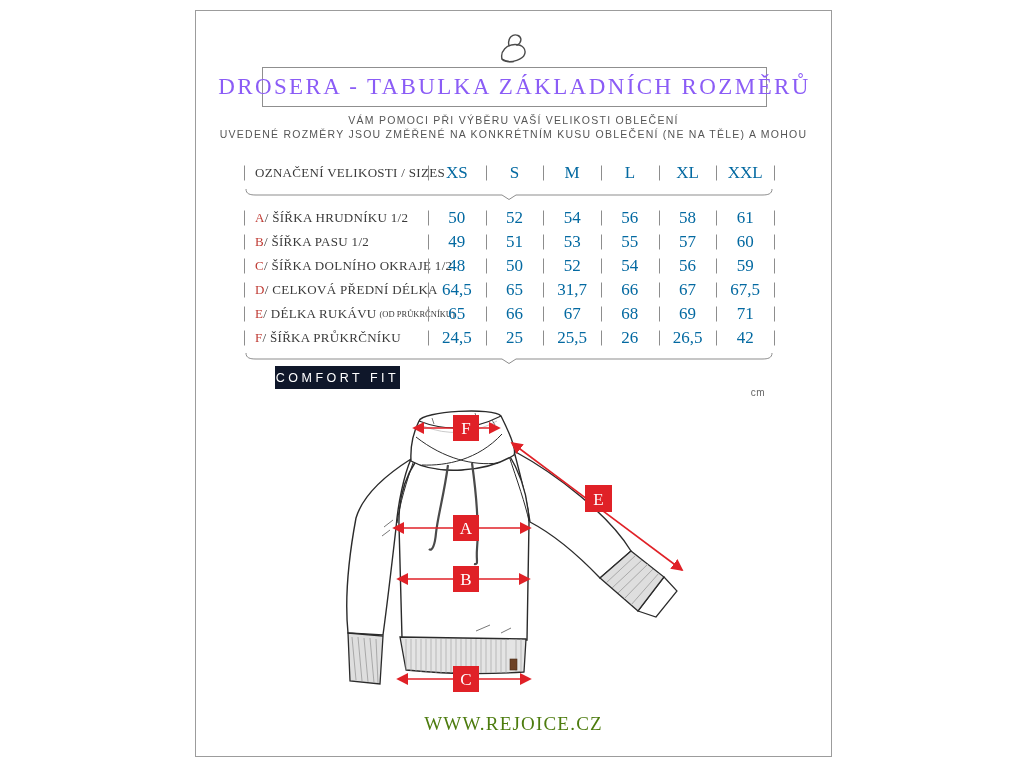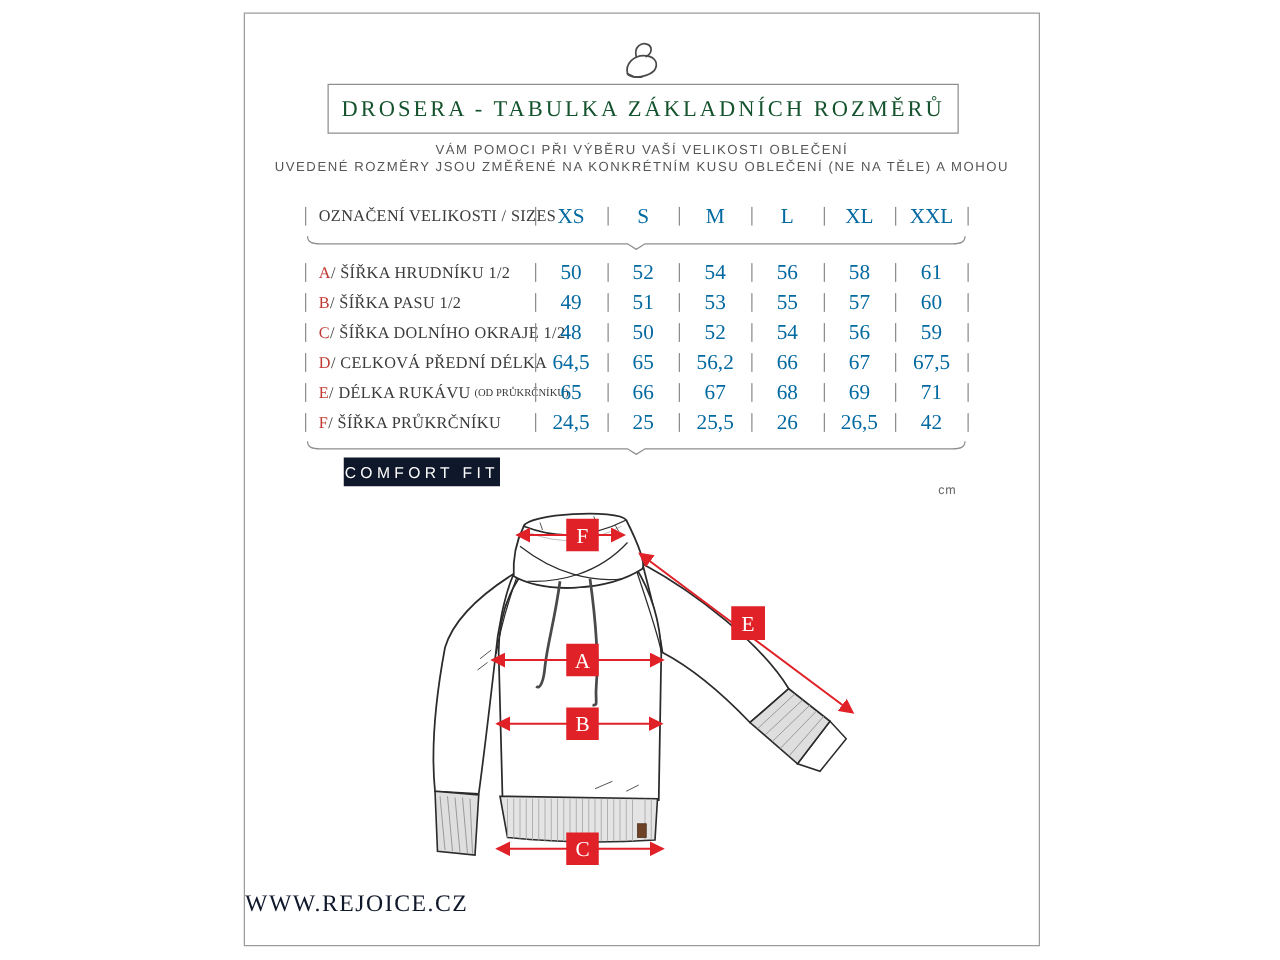--- a/index.html
+++ b/index.html
@@ -6,22 +6,22 @@
   body{width:1024px;height:768px;position:relative;overflow:hidden;
        font-family:"Liberation Sans",sans-serif;-webkit-font-smoothing:antialiased;}
 
   .frame{position:absolute;left:195px;top:10px;width:637px;height:747px;
          border:1px solid #9c9c9c;background:#fff;box-sizing:border-box;}
 
   .logo{position:absolute;left:301px;top:20px;width:34px;height:38px;}
 
   .title-box{position:absolute;left:66px;top:56px;width:503px;height:38px;
              border:1px solid #8f8f8f;display:flex;align-items:center;justify-content:center;}
-  .title{font-family:"Liberation Serif",serif;font-size:18px;letter-spacing:2.4px;
-         color:#14532d;white-space:nowrap;}
+  .title{font-family:"Liberation Serif",serif;font-size:23px;letter-spacing:2.4px;
+         color:#8b5cf6;white-space:nowrap;}
 
   .subtitle{position:absolute;left:10px;top:103px;width:615px;text-align:center;
             font-size:10.5px;letter-spacing:1.25px;color:#565656;line-height:13.5px;}
 
   
   .size-table{position:absolute;left:48px;top:151px;width:530px;}
   .trow{display:flex;height:24px;align-items:center;position:relative;}
   .trow.header{height:22px;}
   .tlabel{width:184px;box-sizing:border-box;padding-left:11px;position:relative;height:100%;
           display:flex;align-items:center;font-family:"Liberation Serif",serif;
@@ -39,22 +39,22 @@
 
   .fit-badge{position:absolute;left:79px;top:355px;width:125px;height:23px;background:#0f172a;
              color:#fff;display:flex;align-items:center;justify-content:center;
              font-size:12.5px;letter-spacing:3.5px;}
   .unit{position:absolute;right:66px;top:376px;font-size:10px;color:#666;letter-spacing:0.5px;}
 
   .diagram{position:absolute;left:130px;top:392px;width:375px;height:305px;}
 
   .quality{position:absolute;left:0;top:690px;width:100%;text-align:center;
            font-family:"Liberation Serif",serif;font-size:8px;letter-spacing:0.35px;color:#333;}
-  .website{position:absolute;left:0;top:702px;width:100%;
-           font-family:"Liberation Serif",serif;font-size:19px;letter-spacing:1.2px;color:#0f172a;}
+  .website{position:absolute;left:0;top:702px;width:100%;text-align:center;
+           font-family:"Liberation Serif",serif;font-size:19px;letter-spacing:1.2px;color:#4d7c0f;}
 </style>
 </head>
 <body>
 
 <div class="frame">
 
   <svg class="logo" viewBox="0 0 34 36" fill="none" stroke="#4a4a4a" stroke-width="1.4" stroke-linecap="round">
     <path d="M5,27 C3,19 10,12.5 18,12.5 C26,12.5 29.5,17.5 27.5,22.5 C25.5,27.8 15,30.5 9,29.3 C6.5,28.8 5.4,28 5,27 Z"></path>
     <path d="M12,13.5 C10,5.5 16,1.5 21,3.5 C25,5.2 25,10.5 20,13.2"></path>
     <path d="M5,27 C8.5,29.3 12.5,30.2 16.5,29.6"></path>
@@ -109,21 +109,21 @@
           <div class="tcell">50</div>
           <div class="tcell">52</div>
           <div class="tcell">54</div>
           <div class="tcell">56</div>
           <div class="tcell">59</div>
         </div>
         <div class="trow">
           <div class="tlabel"><span class="tletter">D</span> / CELKOVÁ PŘEDNÍ DÉLKA</div>
           <div class="tcell">64,5</div>
           <div class="tcell">65</div>
-          <div class="tcell">56,2</div>
+          <div class="tcell">31,7</div>
           <div class="tcell">66</div>
           <div class="tcell">67</div>
           <div class="tcell">67,5</div>
         </div>
         <div class="trow">
           <div class="tlabel"><span class="tletter">E</span> / DÉLKA RUKÁVU<span class="tnote">(OD PRŮKRČNÍKU)</span></div>
           <div class="tcell">65</div>
           <div class="tcell">66</div>
           <div class="tcell">67</div>
           <div class="tcell">68</div>

